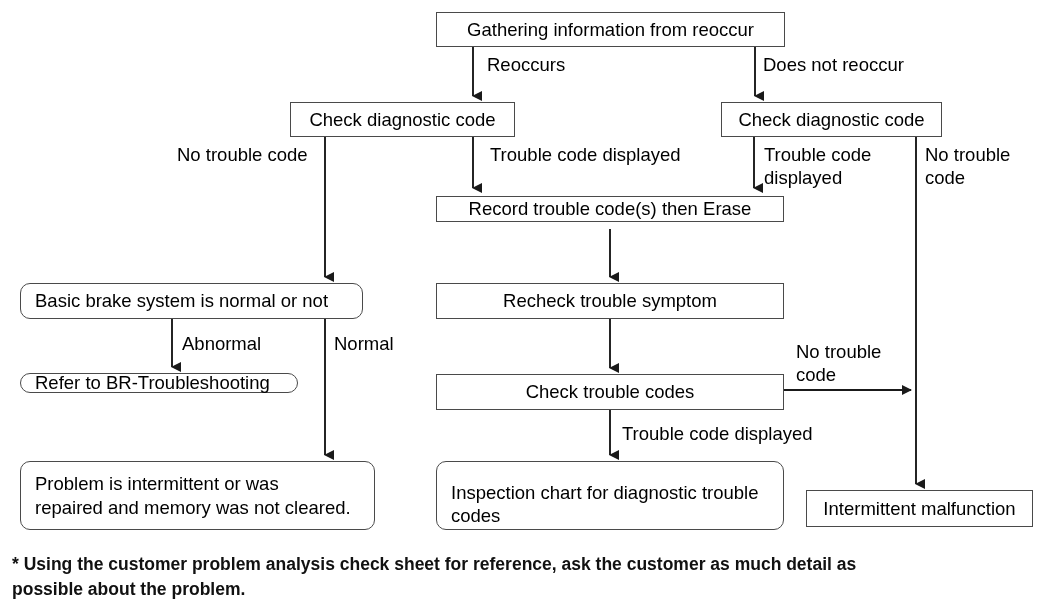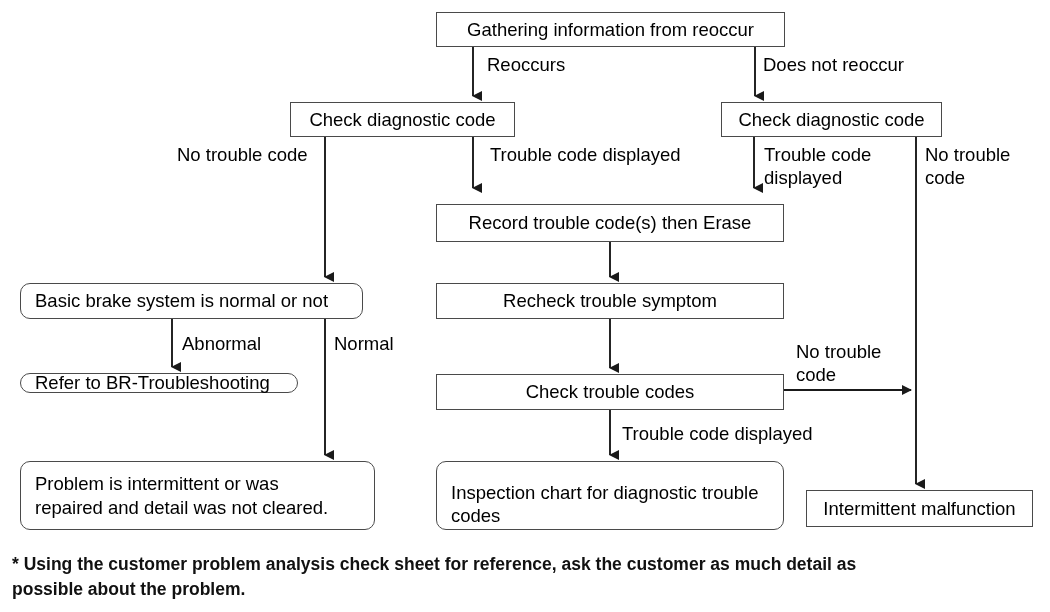--- a/index.html
+++ b/index.html
@@ -109,21 +109,21 @@
   </div>
 
   <div class="node" style="left:290px; top:102px; width:225px; height:35px;">
     <span>Check diagnostic code</span>
   </div>
 
   <div class="node" style="left:721px; top:102px; width:221px; height:35px;">
     <span>Check diagnostic code</span>
   </div>
 
-  <div class="node" style="left:436px; top:204px; width:348px; height:38px;">
+  <div class="node" style="left:436px; top:196px; width:348px; height:26px;">
     <span>Record trouble code(s) then Erase</span>
   </div>
 
   <div class="node align-left" style="left:20px; top:283px; width:343px; height:36px;">
     <span>Basic brake system is normal or not</span>
   </div>
 
   <div class="node" style="left:436px; top:283px; width:348px; height:36px;">
     <span>Recheck trouble symptom</span>
   </div>
@@ -131,21 +131,21 @@
   <div class="node align-left" style="left:20px; top:373px; width:278px; height:20px;">
     <span>Refer to BR-Troubleshooting</span>
   </div>
 
   <div class="node" style="left:436px; top:374px; width:348px; height:36px;">
     <span>Check trouble codes</span>
   </div>
 
   <div class="node align-left" style="left:20px; top:461px; width:355px; height:69px; white-space:pre-line;">
     <span style="white-space:pre-line;">Problem is intermittent or was
-repaired and detail was not cleared.</span>
+repaired and memory was not cleared.</span>
   </div>
 
   <div class="node align-left" style="left:436px; top:461px; width:348px; height:69px; white-space:pre-line;align-items:flex-end;">
     <span style="white-space:pre-line;">Inspection chart for diagnostic trouble
 codes</span>
   </div>
 
   <div class="node" style="left:806px; top:490px; width:227px; height:37px;">
     <span>Intermittent malfunction</span>
   </div>

